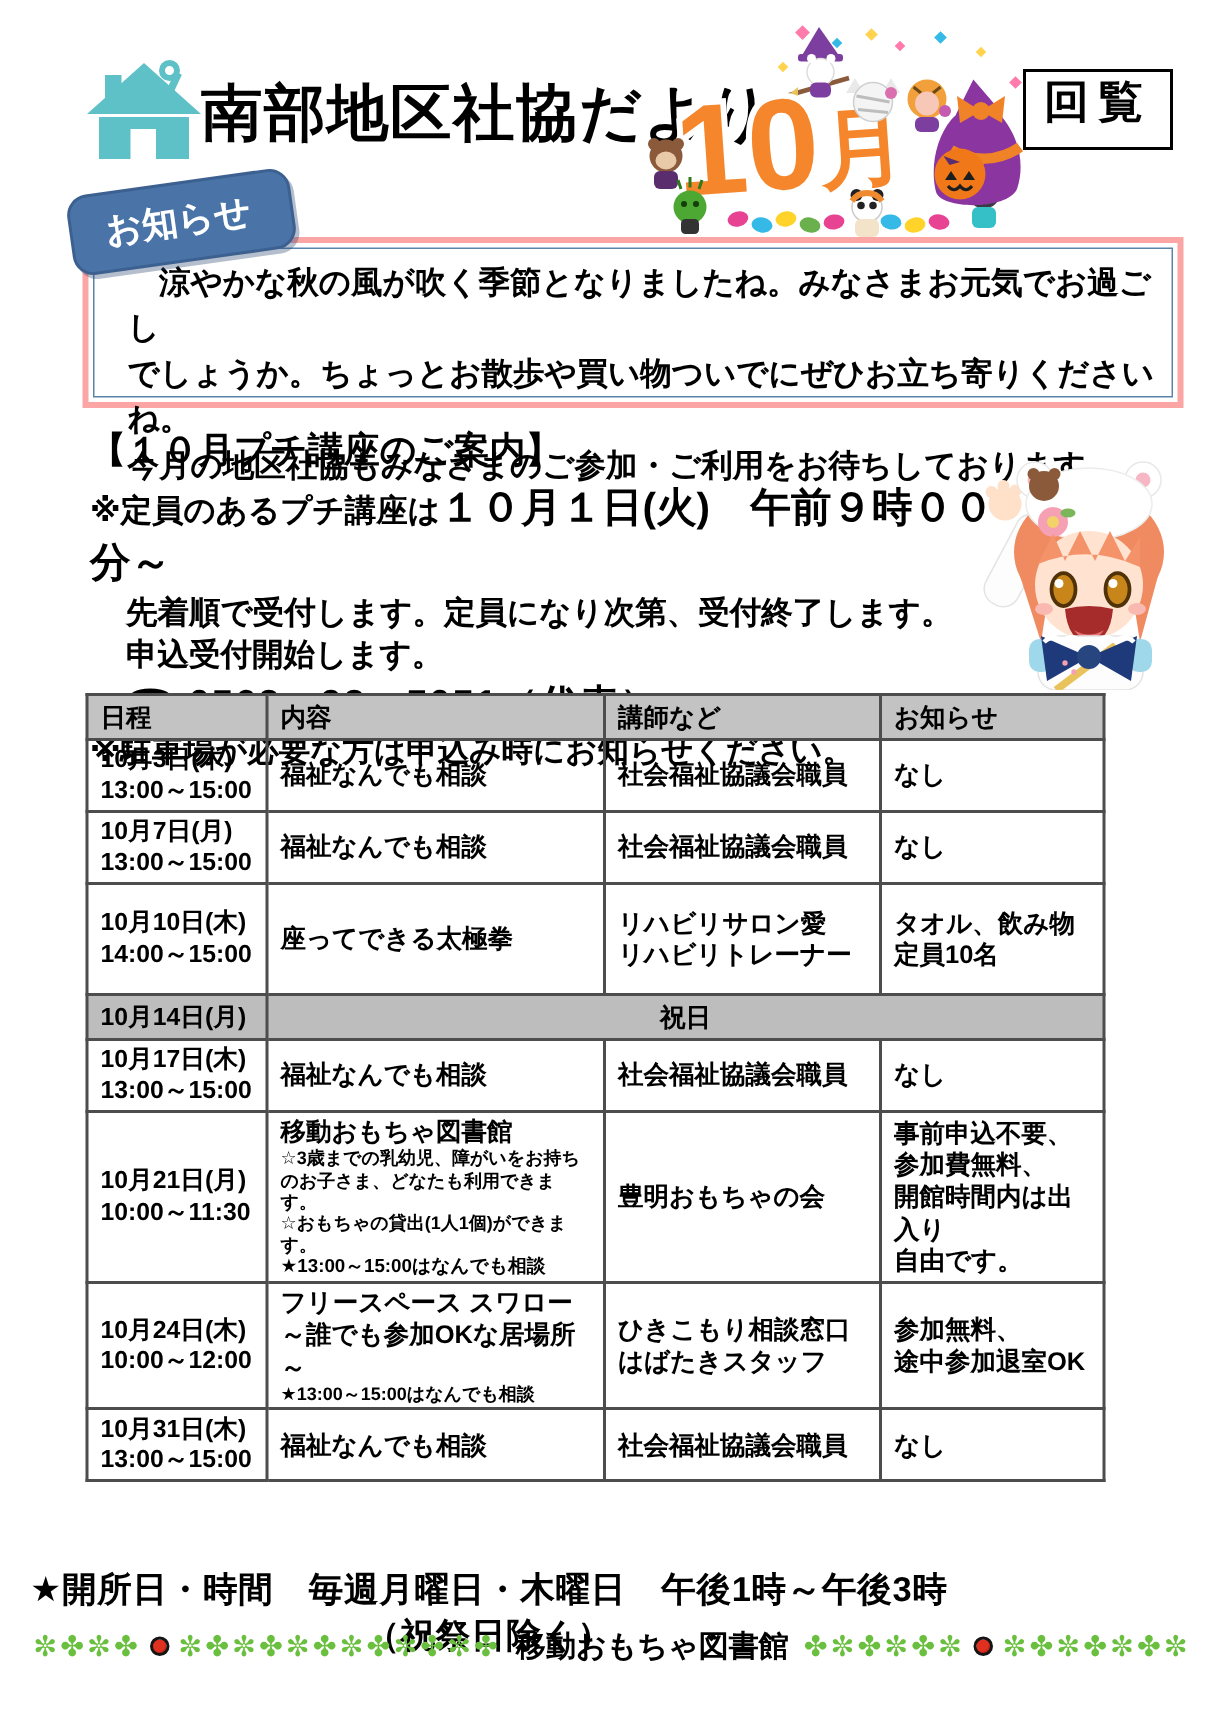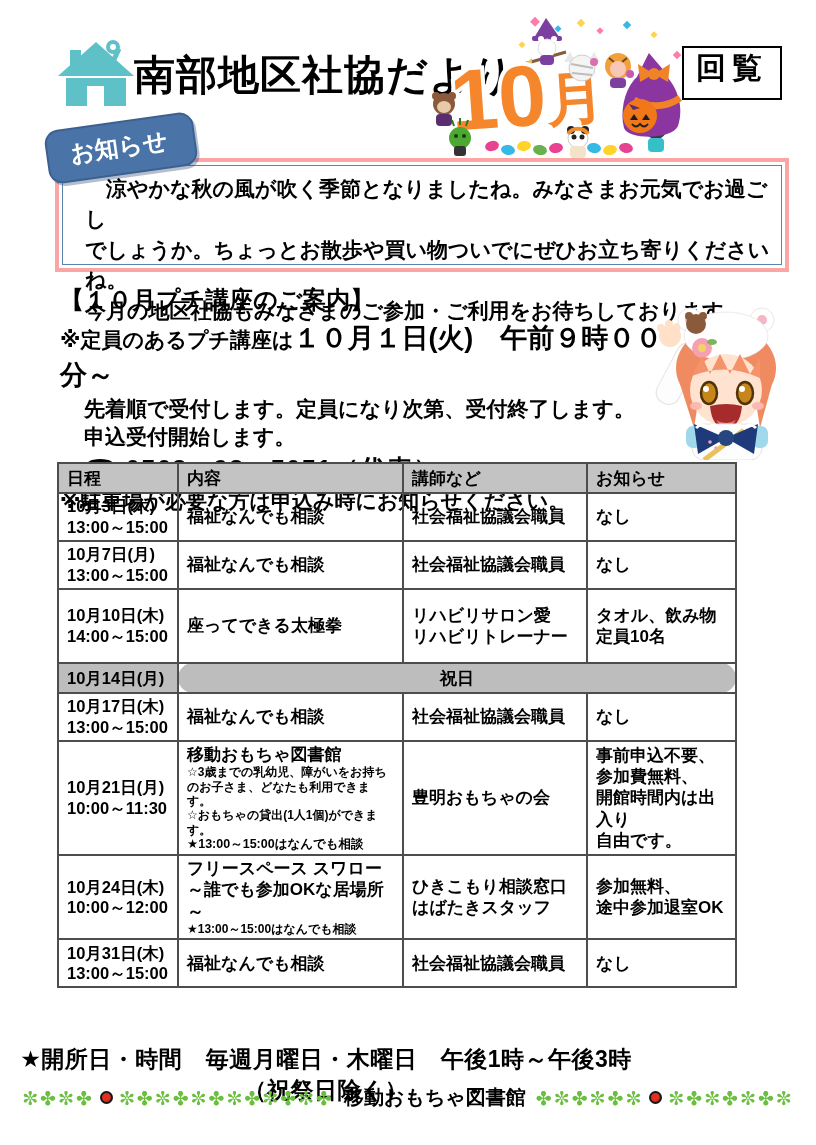--- a/index.html
+++ b/index.html
@@ -37,21 +37,21 @@
   .sched th{background:#c3c3c3;font-size:17px;font-weight:600;text-align:left;}
   .c-date{width:120px;} .c-content{width:225px;} .c-inst{width:184px;} .c-items{width:149px;}
   td.date{font-size:16.5px;font-weight:600;white-space:pre-line;line-height:1.25;margin-top:28px;}
   td.cell{font-size:17px;font-weight:600;white-space:pre-line;line-height:1.25;}
   .cell-title{font-size:17px;font-weight:600;white-space:pre-line;line-height:1.25;}
   .cell-note{font-size:12px;font-weight:600;white-space:pre-line;line-height:1.2;}
   .cell-note2{font-size:12.5px;font-weight:700;white-space:pre-line;line-height:1.2;}
   tr.rh30{height:30px;} tr.rh48{height:48px;} tr.rh74{height:74px;}
   tr.rh98{height:98px;} tr.rh72{height:72px;}
   tr.holiday td{background:#bdbdbd;}
-  td.holiday-merge{text-align:center;font-size:17px;font-weight:600;border-radius:15px;}
+  td.holiday-merge{text-align:center;font-size:17px;font-weight:600;}
 
   
   .hours-line{position:absolute;left:0;top:1044px;width:652px;text-align:center;
       font-size:23px;font-weight:800;letter-spacing:.5px;}
   .footer-row{position:absolute;left:0;top:1084px;width:816px;display:flex;align-items:center;
       justify-content:center;gap:6px;}
   .deco{color:#6abf3e;font-size:19px;letter-spacing:2px;font-family:"DejaVu Sans",sans-serif;white-space:nowrap;}
   .org-name{font-size:20px;font-weight:700;margin:0 4px;white-space:nowrap;}
   .ladybug{display:inline-block;width:13px;height:13px;border-radius:50%;
       background:radial-gradient(circle at 35% 35%, #e03020 55%, #8e0f08);

